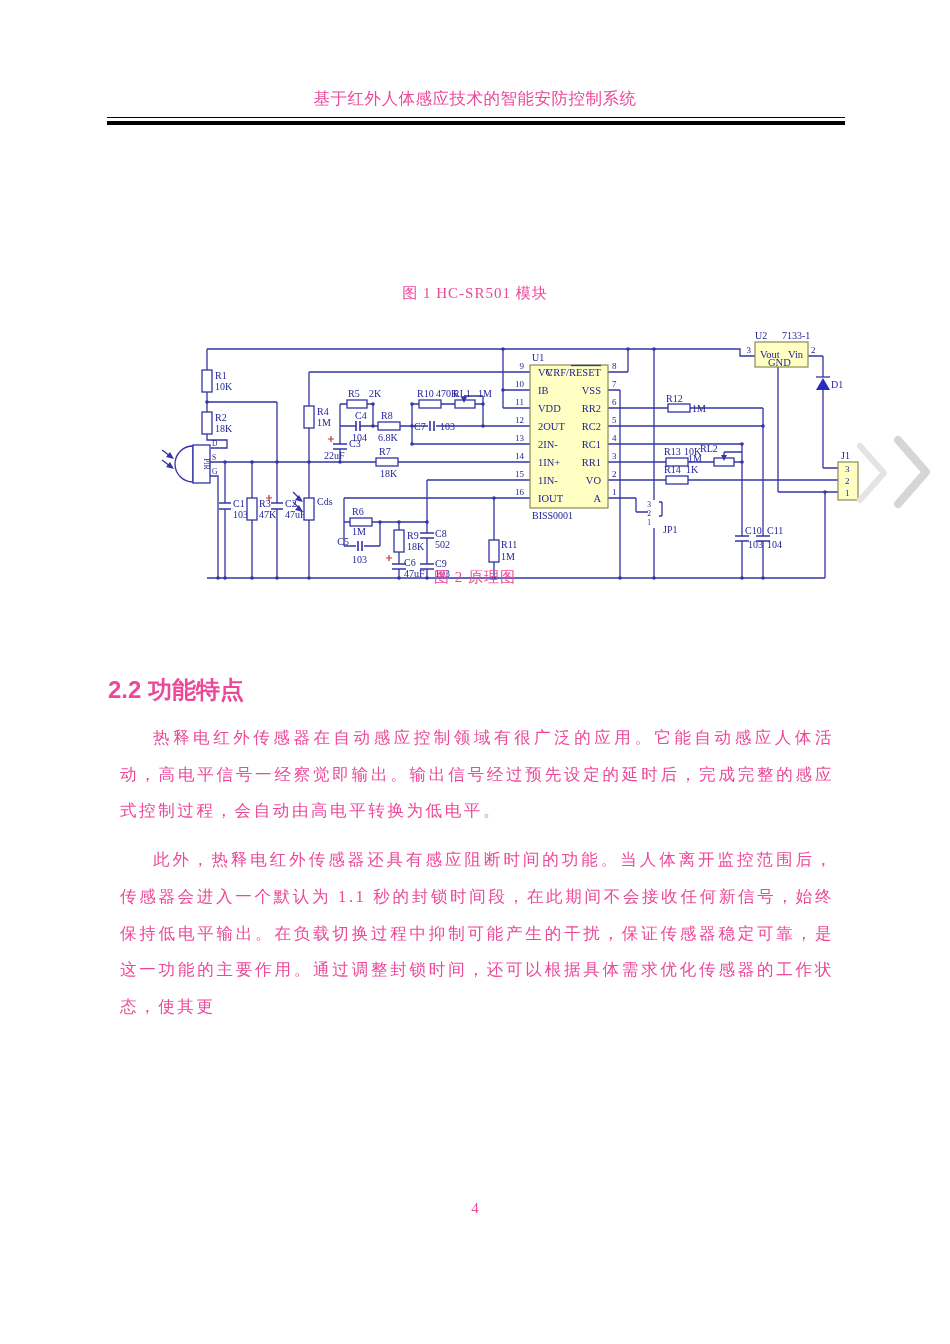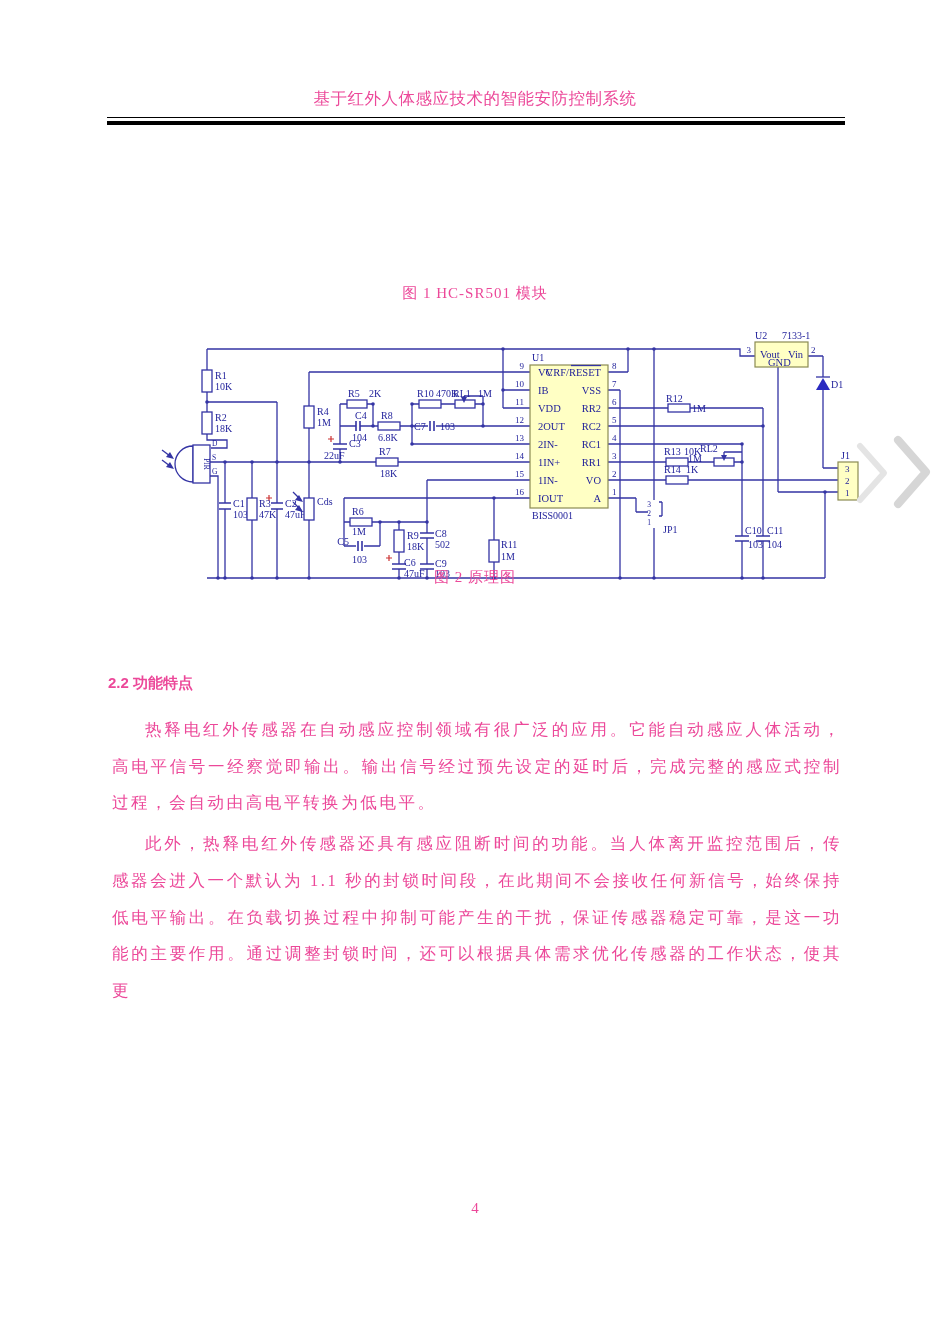--- a/index.html
+++ b/index.html
@@ -7,23 +7,23 @@
         font-family:"Liberation Serif","DejaVu Serif",serif;color:#ec4899;}
   .header-title{position:absolute;top:88px;left:0;width:100%;text-align:center;
         font-size:16.5px;letter-spacing:.5px;}
   .rule-thin{position:absolute;top:117px;left:107px;width:738px;height:1px;background:#000;}
   .rule-thick{position:absolute;top:121px;left:107px;width:738px;height:3.5px;background:#000;}
   .caption{position:absolute;left:0;width:100%;text-align:center;font-size:15px;letter-spacing:1px;}
   #caption1{top:284px;}
   #caption2{top:568px;}
   #schematic{position:absolute;top:325px;left:0;}
   .sec-heading{position:absolute;top:674px;left:108px;font-family:"Liberation Sans","DejaVu Sans",sans-serif;
-        font-weight:bold;font-size:15px;}
+        font-weight:bold;font-size:24px;}
   .body-text{position:absolute;top:708px;left:108px;width:738px;}
-  .body-text p{margin:4px;font-size:16.5px;line-height:36.7px;letter-spacing:2.6px;
+  .body-text p{margin:12px;font-size:16.5px;line-height:36.7px;letter-spacing:2.6px;
         text-align:justify;text-align-last:left;text-indent:2em;}
   .page-number{position:absolute;top:1200px;left:0;width:100%;text-align:center;font-size:15px;}
   
   .w{stroke:#3434a4;stroke-width:1.3;fill:none;}
   .plate{stroke:#3434a4;stroke-width:1.6;fill:none;}
   .comp{stroke:#3434a4;stroke-width:1.3;fill:#ffffff;}
   .icbox{fill:#ffffc4;stroke:#8b8b52;stroke-width:1.2;}
   .dot{fill:#3434a4;}
   .ah{fill:#3434a4;}
   .redmark{stroke:#cc3333;stroke-width:1.2;fill:none;}

